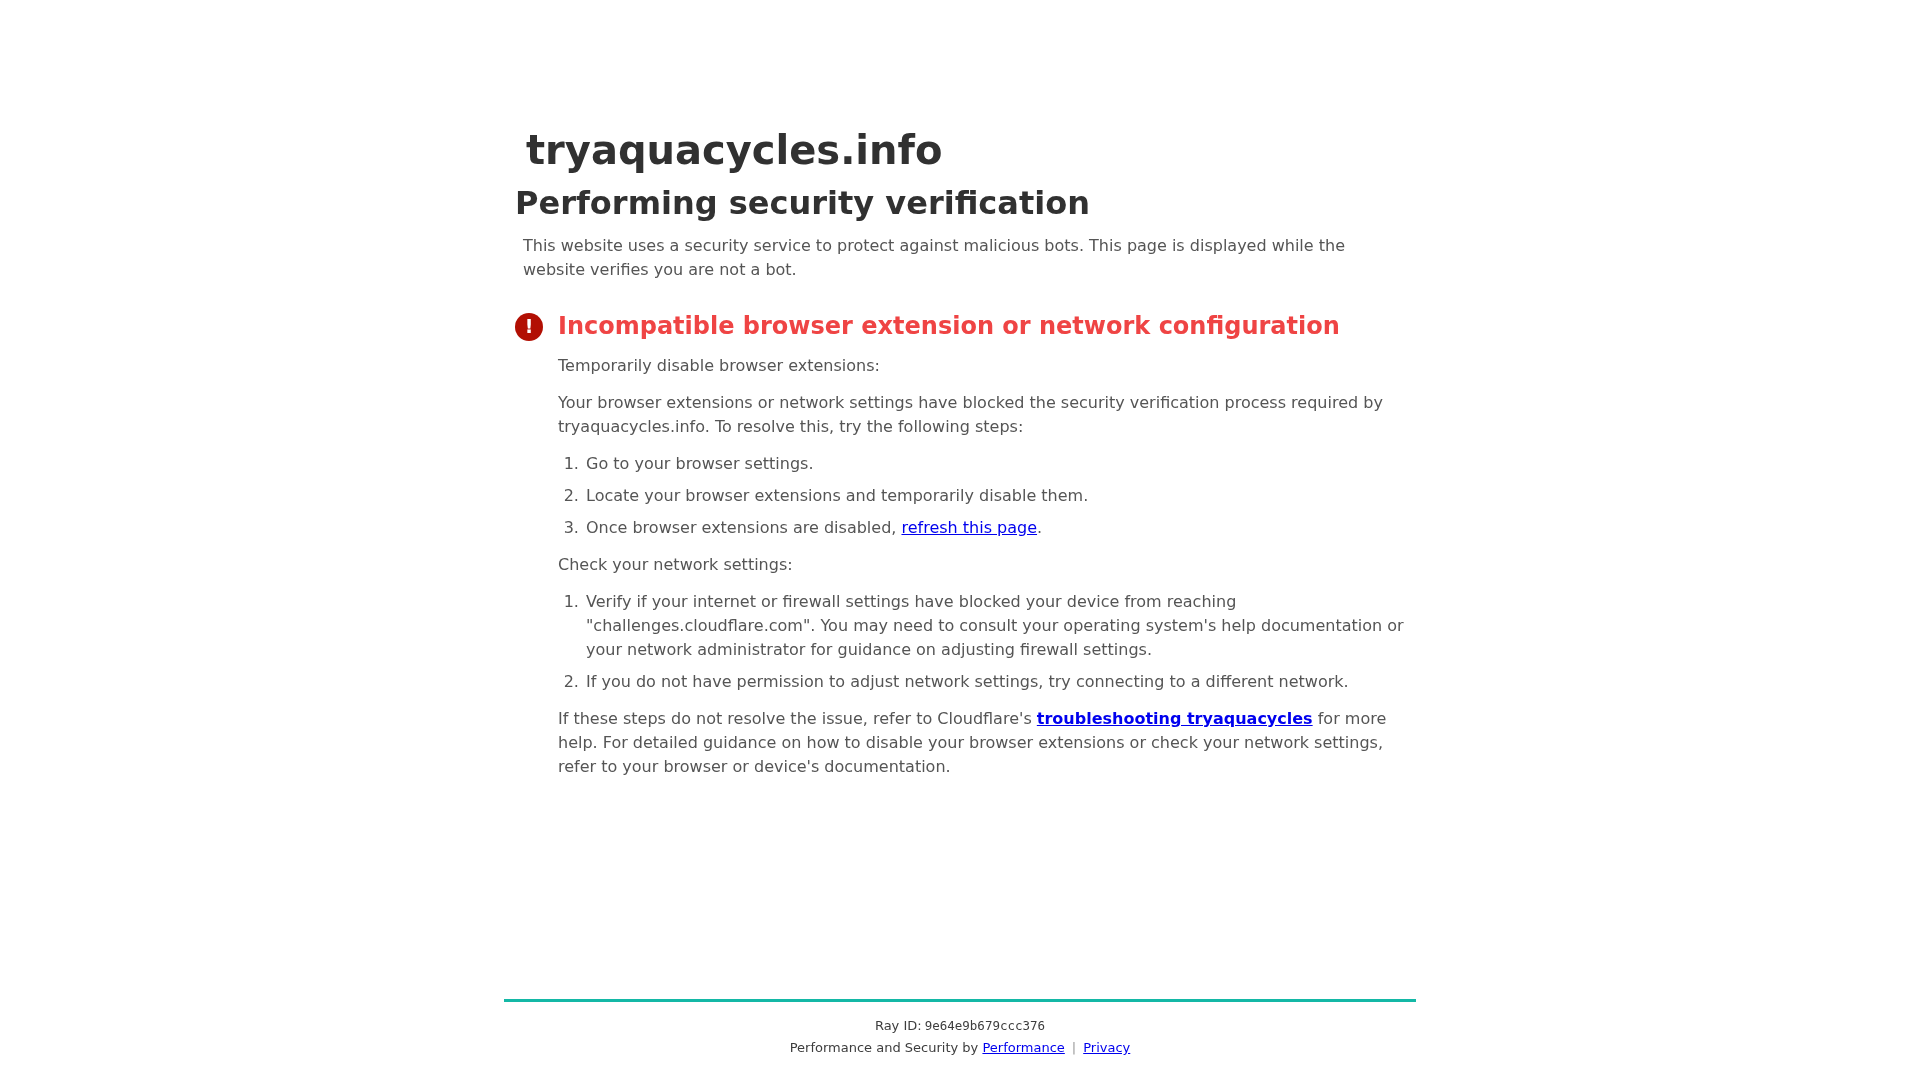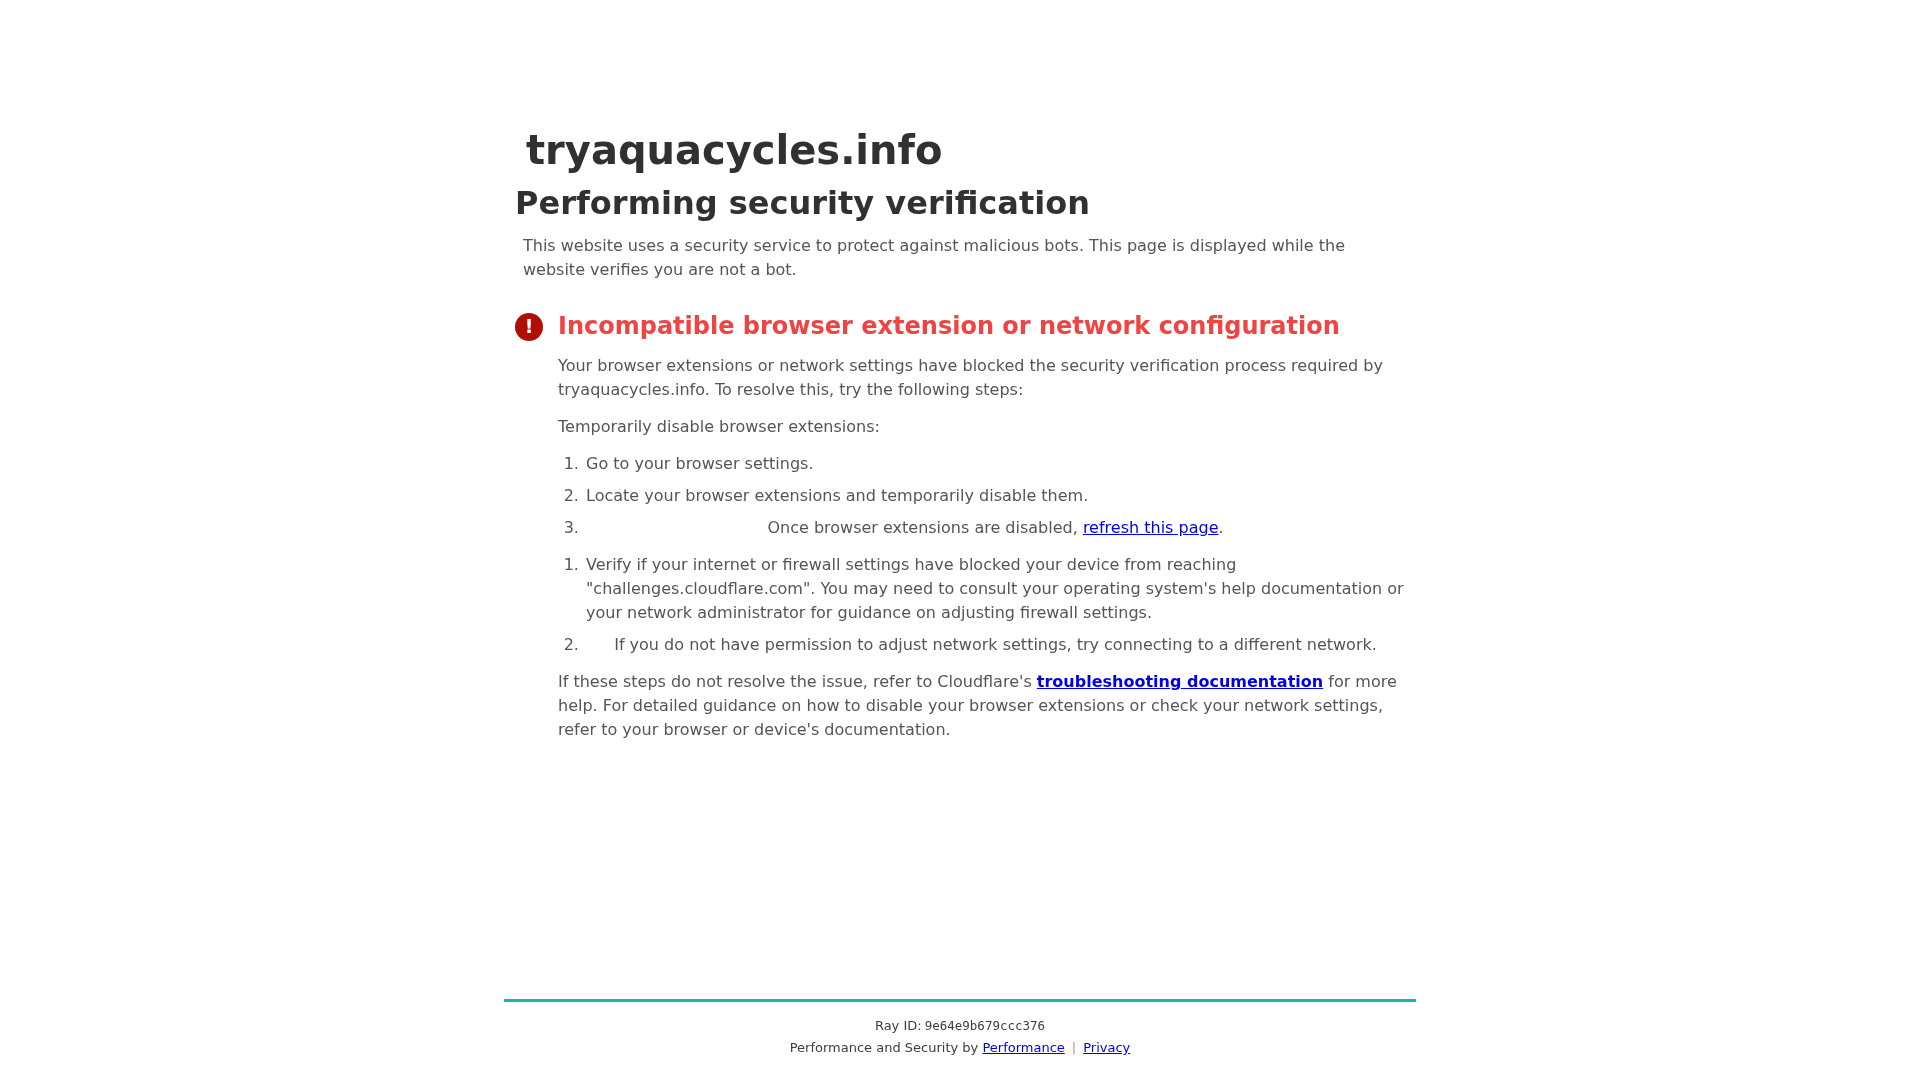--- a/index.html
+++ b/index.html
@@ -61,21 +61,21 @@
     font-size: 24px;
     line-height: 1.2;
     color: #ef4444;
     margin: 0;
     font-weight: 700;
   }
   .section-body { margin-left: 43px; }
   .section-body p { margin: 13px 0; }
   .section-body ol { margin: 13px 0; padding-left: 26px; }
   .section-body li { margin: 0 0 8px; padding-left: 2px; }
-  .section-body li:last-child { margin-bottom: 0; text-align: center; }
+  .section-body li:last-child { margin-bottom: 0; }
   a { color: #0000ee; text-decoration: underline; cursor: pointer; }
   .closing-text a { font-weight: 700; }
   .footer {
     flex-shrink: 0;
     width: 912px;
     max-width: 912px;
     margin: 0 auto;
   }
   .footer-inner {
     border-top: 3px solid #14b8a6;
@@ -103,35 +103,36 @@
 
   <section class="error-section">
     <div class="section-header">
       <span class="error-icon">
         <span>!</span>
       </span>
       <h2>Incompatible browser extension or network configuration</h2>
     </div>
 
     <div class="section-body">
+      <p>Temporarily disable browser extensions:</p>
+
       <p>Your browser extensions or network settings have blocked the security verification process required by tryaquacycles.info. To resolve this, try the following steps:</p>
-
-      <p>Temporarily disable browser extensions:</p>
       <ol>
         <li>Go to your browser settings.</li>
         <li>Locate your browser extensions and temporarily disable them.</li>
         <li><span>Once browser extensions are disabled, </span><a href="#">refresh this page</a><span>.</span></li>
       </ol>
 
+      <p>Check your network settings:</p>
       <ol>
         <li>Verify if your internet or firewall settings have blocked your device from reaching "challenges.cloudflare.com". You may need to consult your operating system's help documentation or your network administrator for guidance on adjusting firewall settings.</li>
         <li>If you do not have permission to adjust network settings, try connecting to a different network.</li>
       </ol>
 
-      <p class="closing-text"><span>If these steps do not resolve the issue, refer to Cloudflare's </span><a href="#">troubleshooting documentation</a><span> for more help. For detailed guidance on how to disable your browser extensions or check your network settings, refer to your browser or device's documentation.</span></p>
+      <p class="closing-text"><span>If these steps do not resolve the issue, refer to Cloudflare's </span><a href="#">troubleshooting tryaquacycles</a><span> for more help. For detailed guidance on how to disable your browser extensions or check your network settings, refer to your browser or device's documentation.</span></p>
     </div>
   </section>
 </main>
 
 <footer class="footer">
   <div class="footer-inner">
     <div class="ray-id"><span>Ray ID:</span><code>9e64e9b679ccc376</code></div>
     <div class="credit-line"><span>Performance and Security by </span><a href="#">Performance</a><span class="separator">|</span><a href="#">Privacy</a></div>
   </div>
 </footer>

